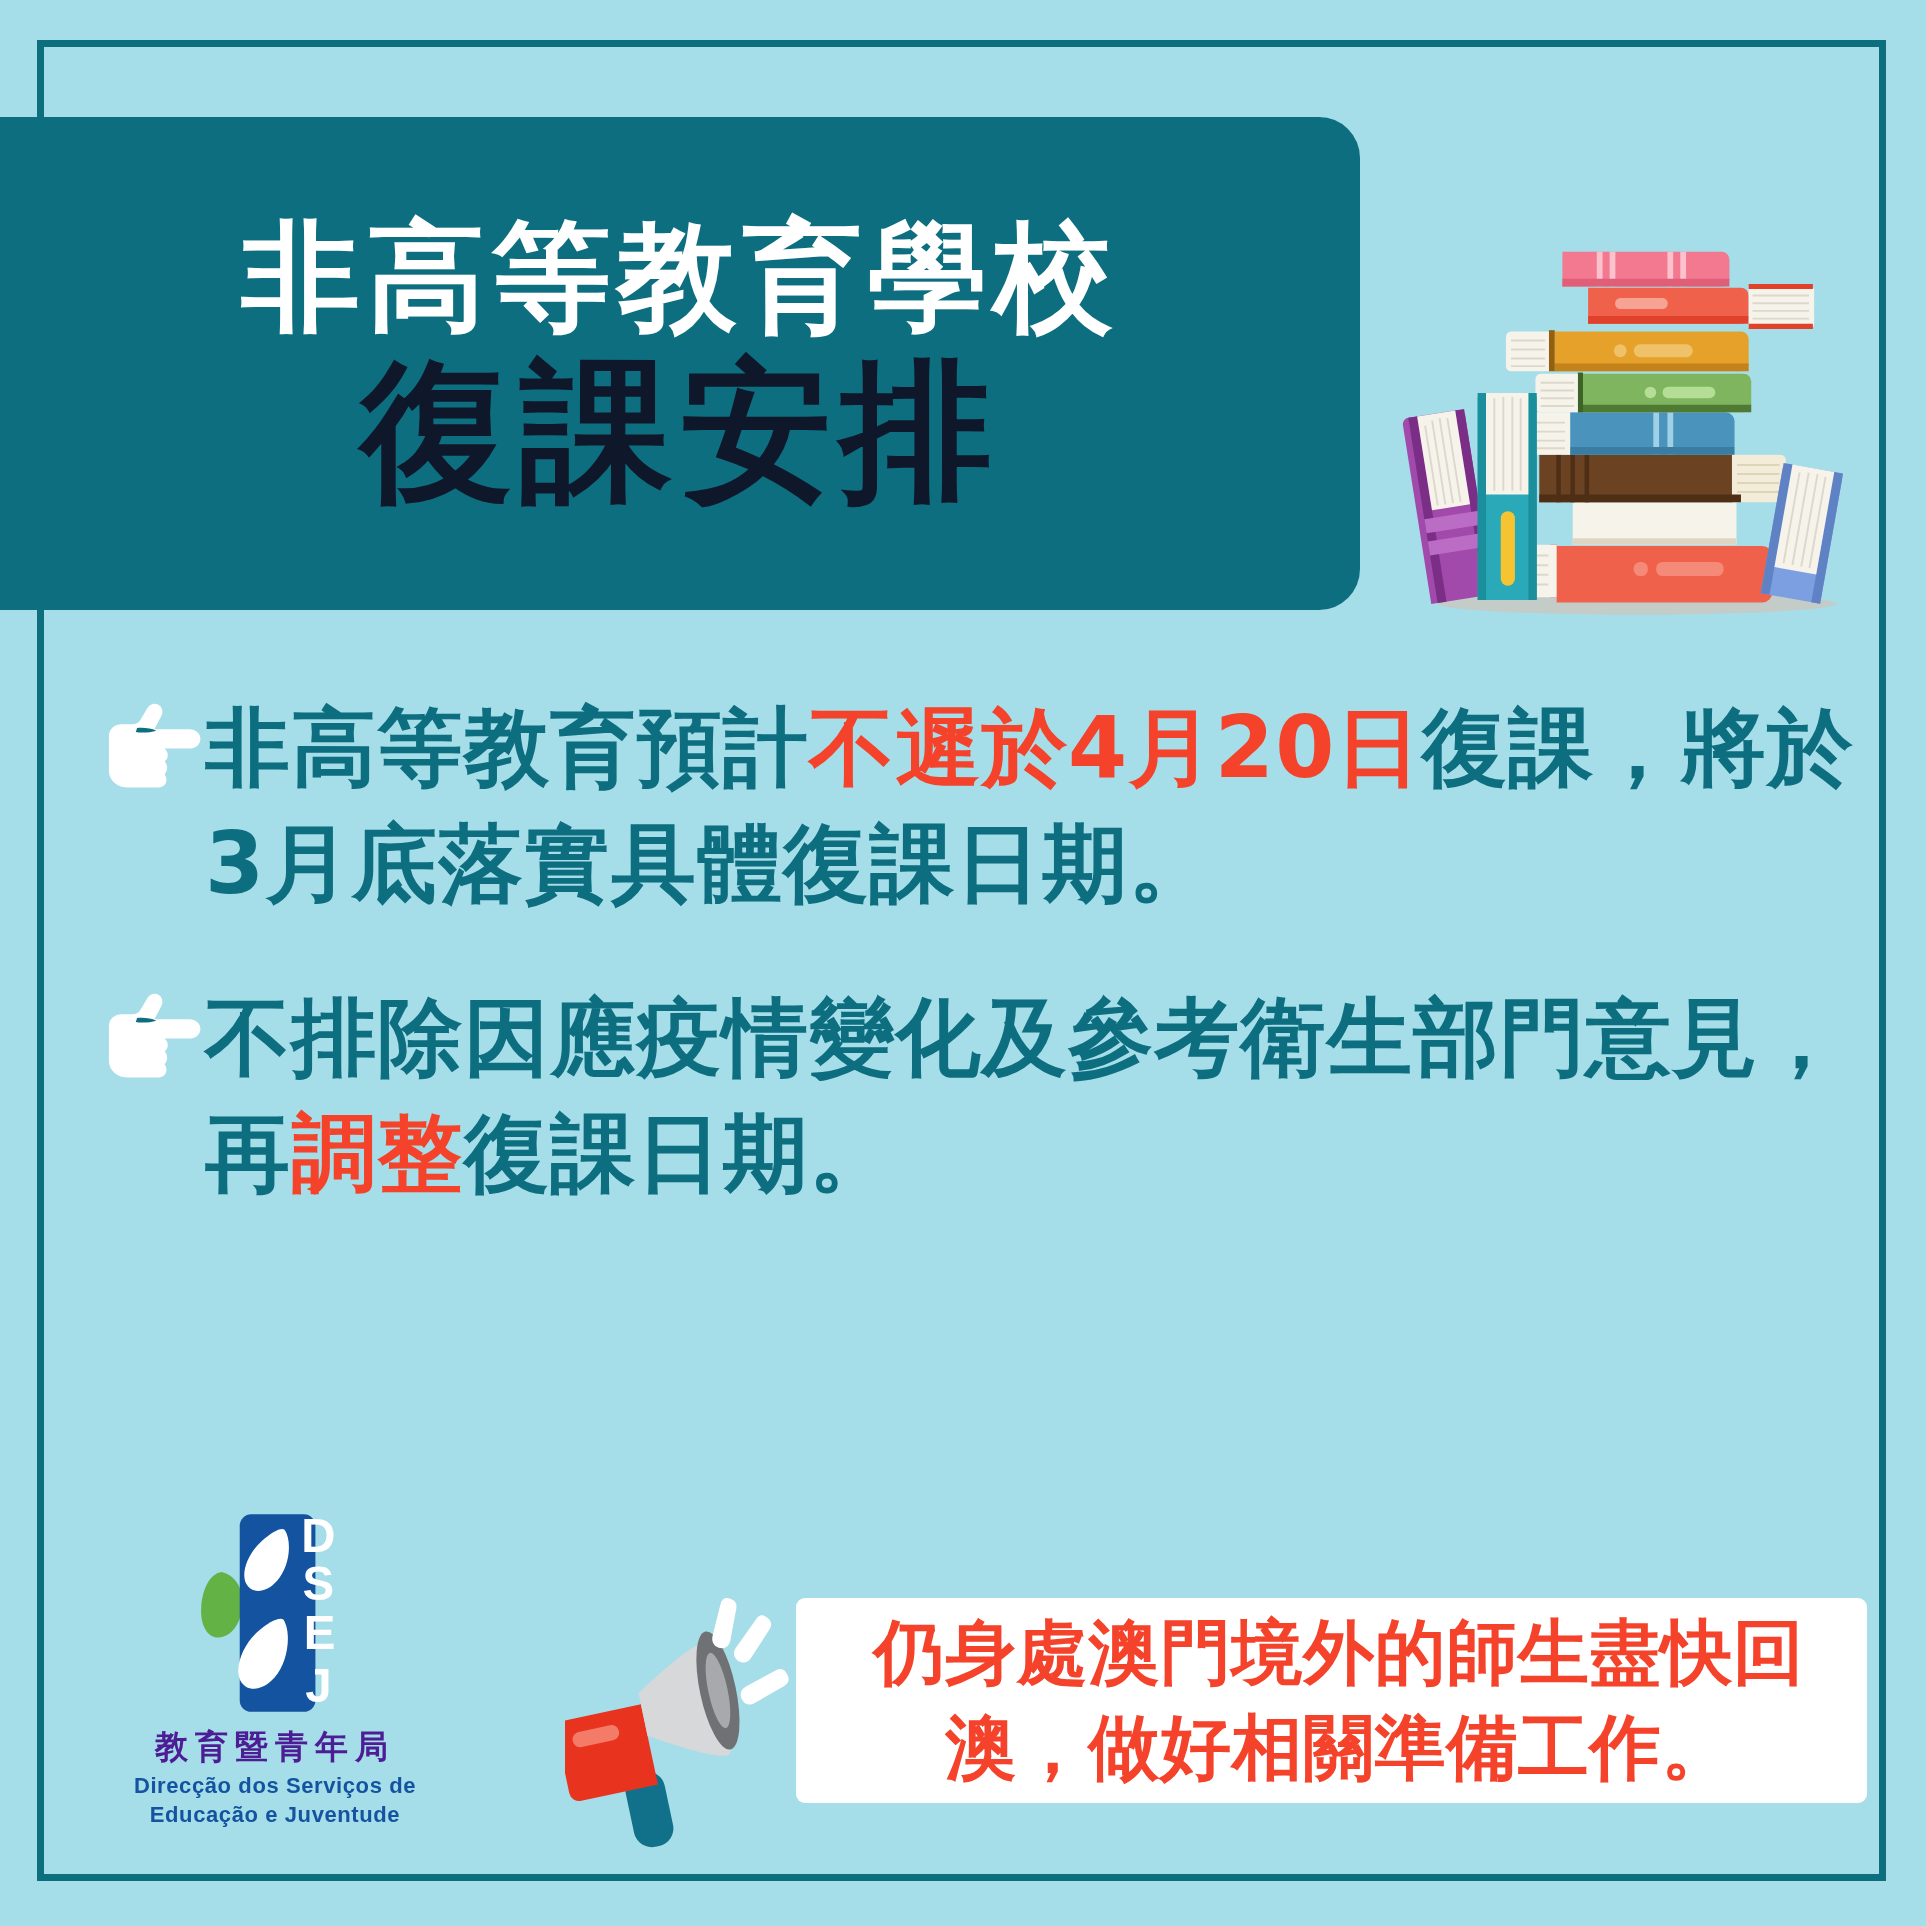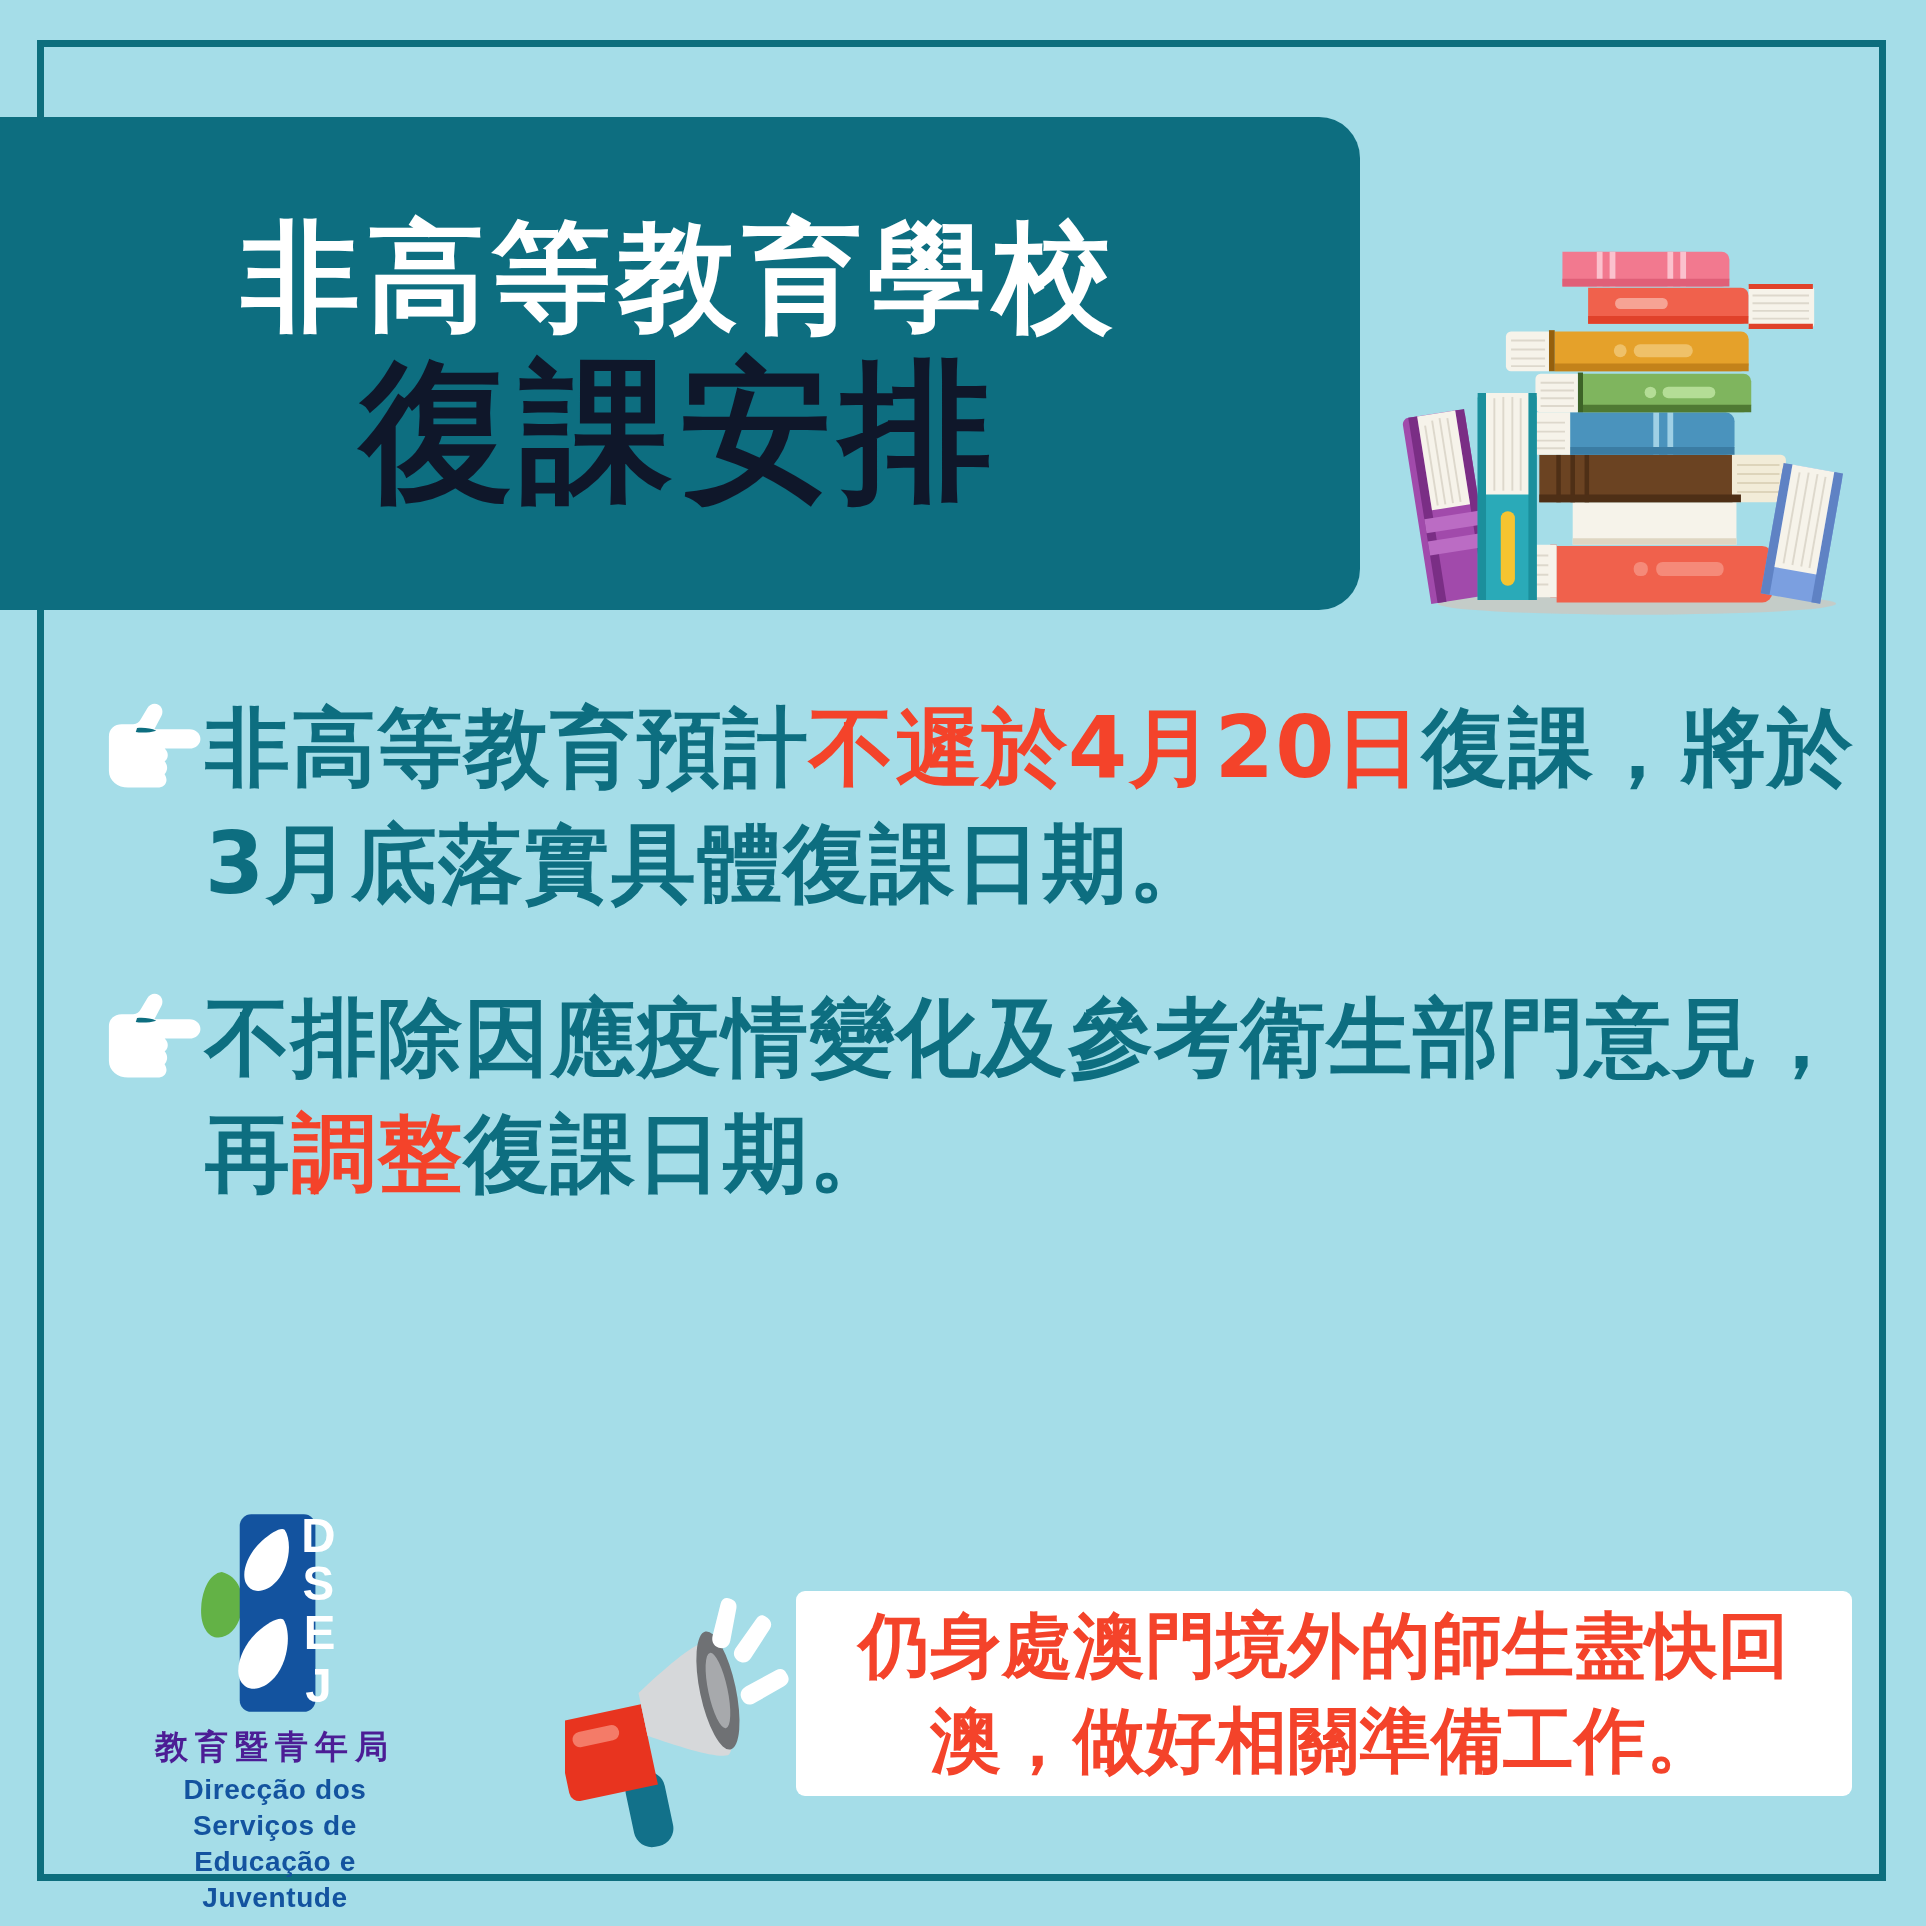--- a/index.html
+++ b/index.html
@@ -110,21 +110,21 @@
     color:#4c1d95;
     font-size:33px;
     font-weight:bold;
     letter-spacing:7px;
     margin-top:3.9px;
     white-space:nowrap;
     font-family:"DejaVu Sans","Liberation Sans",sans-serif;
   }
   .logo-pt{
     color:#13539f;
-    font-size:28px;
+    font-size:22px;
     font-weight:bold;
     line-height:1.28;
     text-align:center;
     letter-spacing:0.6px;
     margin-top:2.6px;
   }
 
   
   .megaphone{
     position:absolute;
@@ -146,26 +146,27 @@
     font-family:"DejaVu Sans","Liberation Sans",sans-serif;
     text-shadow:
       0 0 0 #fff,
       -8.3px 0 0 #fff, 8.3px 0 0 #fff, 0 -8.3px 0 #fff, 0 8.3px 0 #fff,
       -6.4px -6.4px 0 #fff, 6.4px -6.4px 0 #fff, -6.4px 6.4px 0 #fff, 6.4px 6.4px 0 #fff,
       -10.3px 0 0 #fff, 10.3px 0 0 #fff, 0 -10.3px 0 #fff, 0 10.3px 0 #fff,
       -7.7px -9px 0 #fff, 7.7px -9px 0 #fff, -7.7px 9px 0 #fff, 7.7px 9px 0 #fff;
   }
   .callout-box{
     position:absolute;
-    left:796px;top:95px;
+    left:796px;top:102px;
     width:1056px;height:205px;
     background:#ffffff;
     border-radius:9px;
     display:flex;align-items:center;justify-content:center;
     z-index:2;
+    padding-left:15px;
   }
   .callout-text{
     color:#f4432a;
     font-size:71px;
     font-weight:bold;
     line-height:1.33;
     letter-spacing:0.6px;
     text-align:center;
     padding:0 22px;
     font-family:"DejaVu Sans","Liberation Sans",sans-serif;

